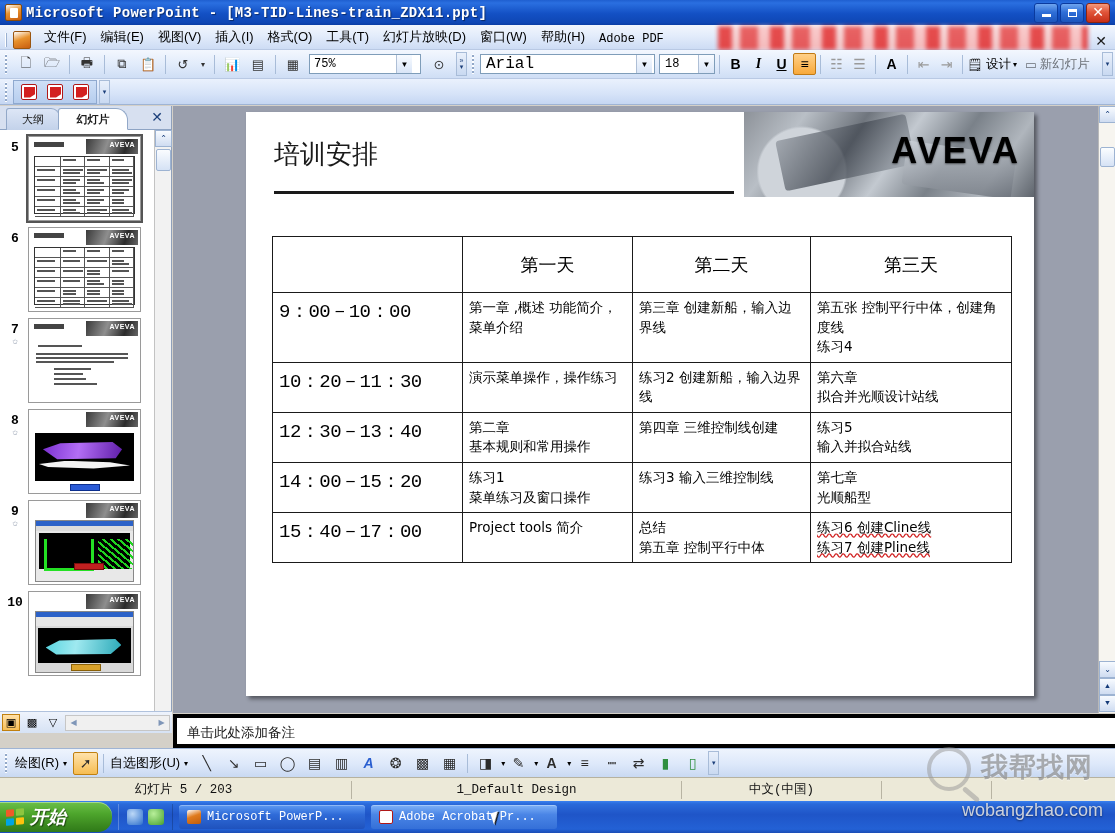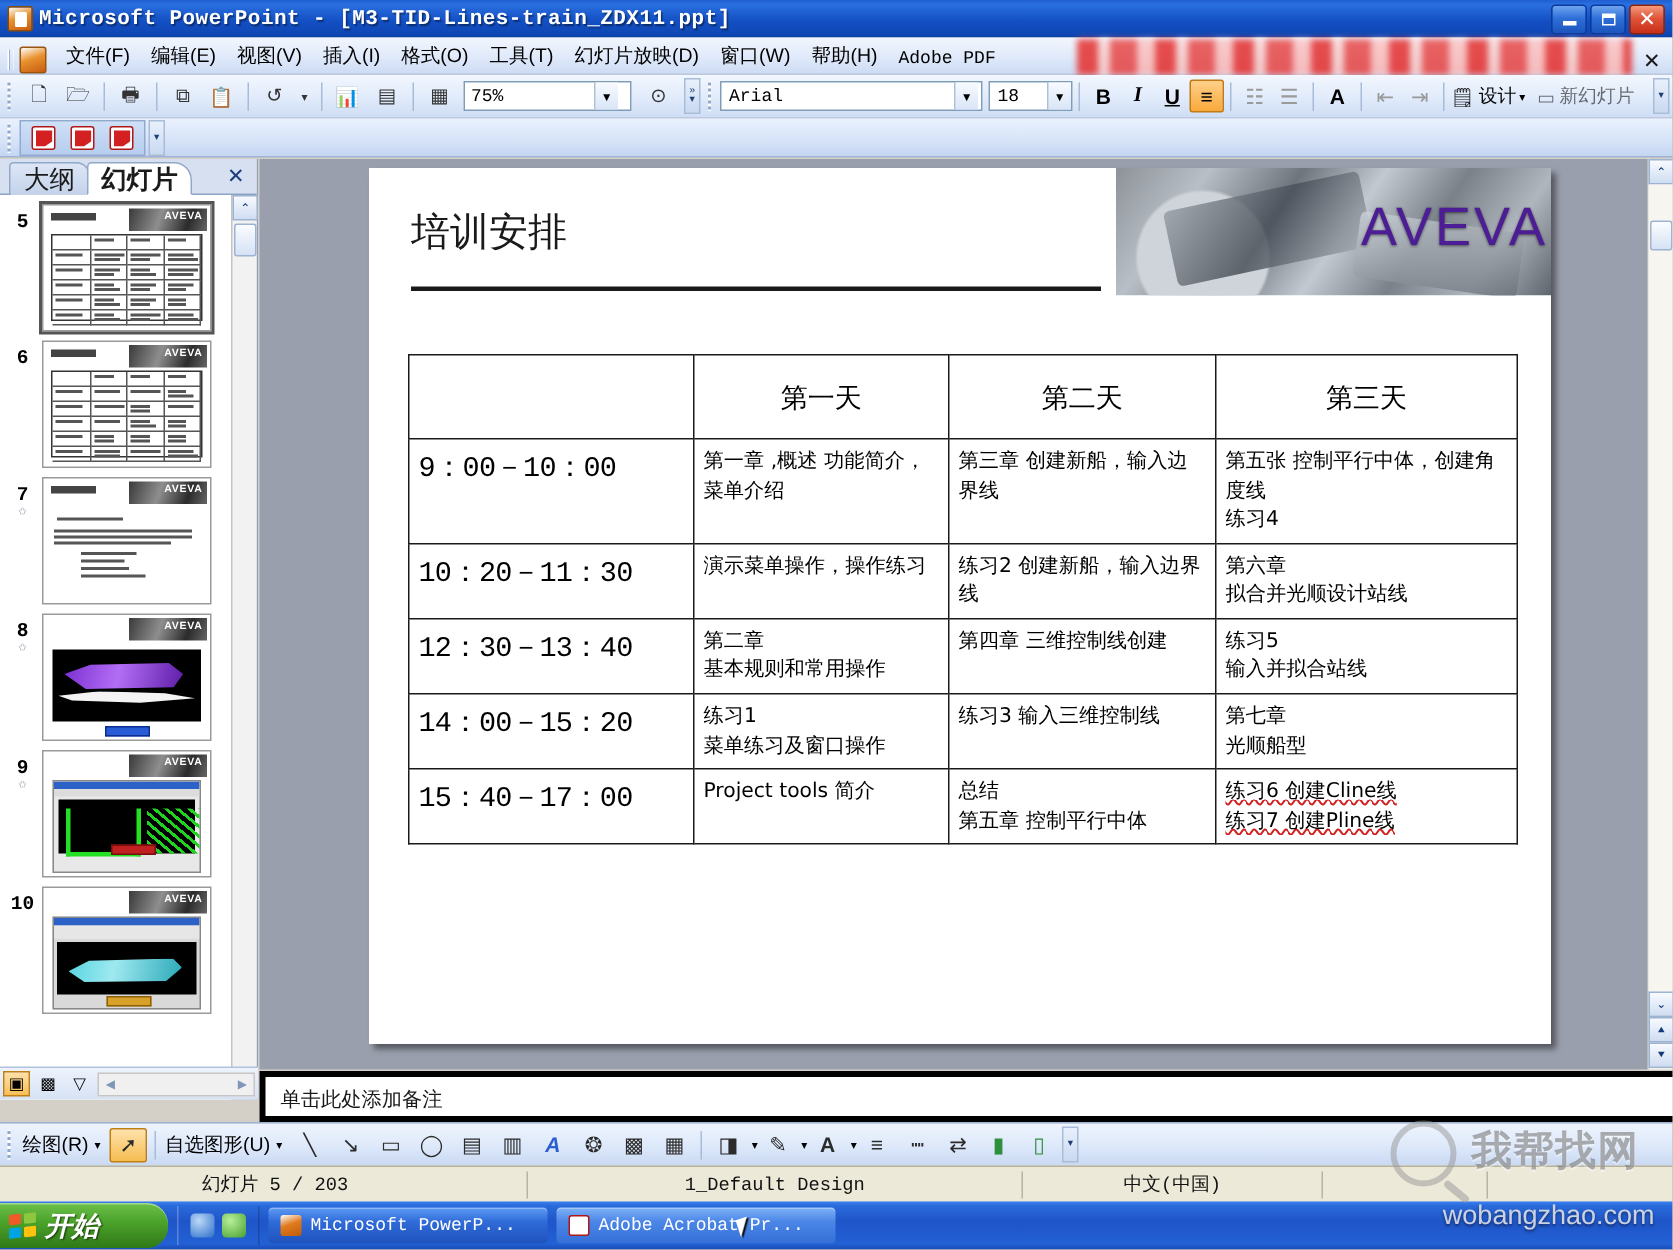--- a/index.html
+++ b/index.html
@@ -84,21 +84,21 @@
   .tsep { width:1px; height:19px; background:#a8bcd8; margin:0 4px; }
   .zoombox {
     display:flex; align-items:center; height:20px; width:112px; margin-left:3px;
     background:#fff; border:1px solid #7f9db9;
   }
   .zoombox input, .zoomtxt { border:0; font-size:12px; padding-left:4px; width:86px; color:#000;
      font-family:"Liberation Mono","DejaVu Sans Mono",monospace; background:transparent; }
   .ddarrow { width:16px; height:18px; display:flex; align-items:center; justify-content:center;
      background: linear-gradient(180deg,#f8fbff,#d9e5f7); border-left:1px solid #aebfd6; font-size:8px; }
   .fontbox { display:flex; align-items:center; height:20px; width:175px; background:#fff; border:1px solid #7f9db9; }
-  .fontbox .fval { font-size:12px; padding-left:5px; width:155px;
+  .fontbox .fval { font-size:16px; padding-left:5px; width:155px;
      font-family:"Liberation Mono","DejaVu Sans Mono",monospace; }
   .sizebox { display:flex; align-items:center; height:20px; width:56px; background:#fff; border:1px solid #7f9db9; margin-left:4px;}
   .sizebox .sval { font-size:12px; padding-left:5px; width:38px;
      font-family:"Liberation Mono","DejaVu Sans Mono",monospace; }
   .fbtn { width:23px;height:22px;display:flex;align-items:center;justify-content:center;
      font-size:14px; border:1px solid transparent; border-radius:2px; }
   .fbtn.active { background: linear-gradient(180deg,#ffd089,#f8a93b); border:1px solid #c07a16; }
   .fbtn.dim { color:#9a9a9a; }
   .overflow { width:11px; height:24px; background:linear-gradient(180deg,#e9f0fb,#c9d9f1);
      border:1px solid #a8bcd8; display:flex;flex-direction:column;align-items:center;justify-content:center;
@@ -119,21 +119,21 @@
      background:#d32020; clip-path: polygon(0 0,100% 0,100% 70%,55% 100%,0 100%);}
 
   
   .leftpane {
     position: absolute; left: 0; top: 106px; width: 172px; height: 627px;
     background: #ffffff; border-right: 1px solid #8fa0bb;
   }
   .tabrow { height: 24px; background:#d7e0f0; position:relative; border-bottom:1px solid #8ea4c4;}
   .tab {
     position:absolute; top:2px; height:22px; display:flex; align-items:center; justify-content:center;
-    font-size:17px; color:#1b1b1b; padding:0 8px;
+    font-size:11px; color:#1b1b1b; padding:0 8px;
   }
   .tab.outline { left:6px; width:54px; background:linear-gradient(180deg,#dde6f6,#c3d2ea);
      border:1px solid #92a8c8; border-bottom:none; border-radius:3px 9px 0 0; }
   .tab.slides { left:58px; width:70px; background:#ffffff; border:1px solid #92a8c8;
      border-bottom:1px solid #fff; border-radius:3px 12px 0 0; font-weight:bold; z-index:2;}
   .tab-close { position:absolute; right:8px; top:3px; font-size:14px; color:#1b3f7a; font-weight:bold; }
 
   .thumbarea { position:absolute; left:0; top:24px; width:155px; height:603px; background:#fff; overflow:hidden; }
   .thumb-row { display:flex; align-items:flex-start; padding:6px 0 0 2px; }
   .thumb-num { width:26px; text-align:center; font-size:13px; font-weight:bold; color:#000; padding-top:4px;
@@ -195,22 +195,22 @@
   .hdr-photo::before{
     content:""; position:absolute; left:12%; top:18%; width:46%; height:60%;
     background: linear-gradient(135deg,#9aa0a8,#4a5059 50%,#a9b0b8);
     transform: rotate(-12deg); border-radius:4px; opacity:.85;
   }
   .hdr-photo::after{
     content:""; position:absolute; left:55%; top:42%; width:38%; height:52%;
     background: linear-gradient(160deg,#cdd3da,#6a7079);
     transform: rotate(8deg); border-radius:4px; opacity:.8;
   }
-  .aveva { position:absolute; right:2px; top:18px; color:#4c1d95; font-size:36px;
-    font-weight:normal; letter-spacing:2px; font-family:"Liberation Sans",sans-serif;
+  .aveva { position:absolute; right:14px; top:18px; color:#000000; font-size:36px;
+    font-weight:bold; letter-spacing:2px; font-family:"Liberation Sans",sans-serif;
     text-shadow: 0 1px 2px rgba(0,0,0,.55); z-index:3;}
   .slide-title { position:absolute; left:28px; top:25px; font-size:26px; color:#1a1a1a; z-index:3;
     font-family:"DejaVu Sans","Liberation Sans",sans-serif; }
   .hdr-rule { position:absolute; left:28px; top:79px; width:460px; height:3px; background:#1a1a1a; z-index:4;}
 
   table.sched {
     position:absolute; left:26px; top:124px; width:740px;
     border-collapse: collapse; table-layout: fixed;
   }
   table.sched td { border:1.5px solid #1a1a1a; vertical-align: top; padding:5px 6px; }

